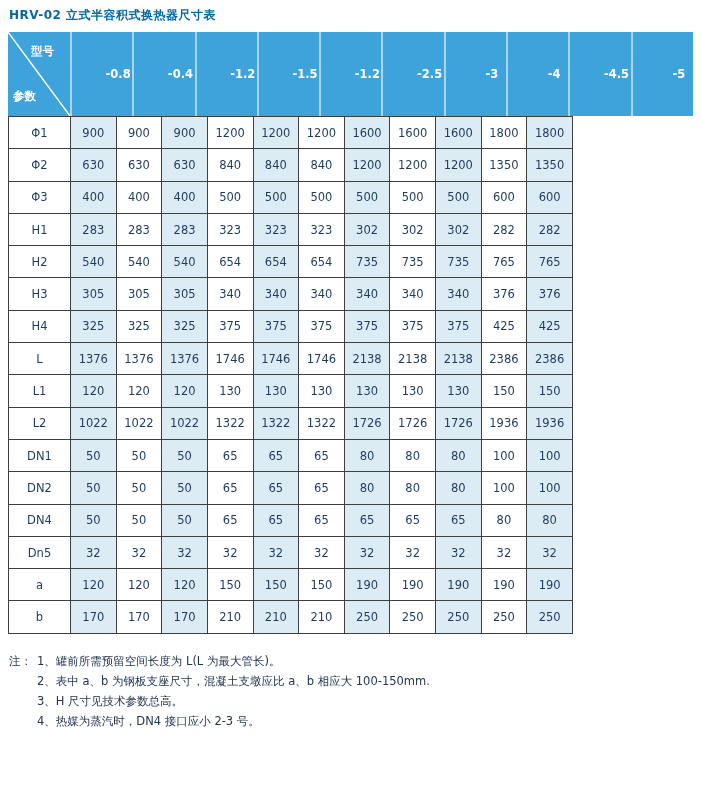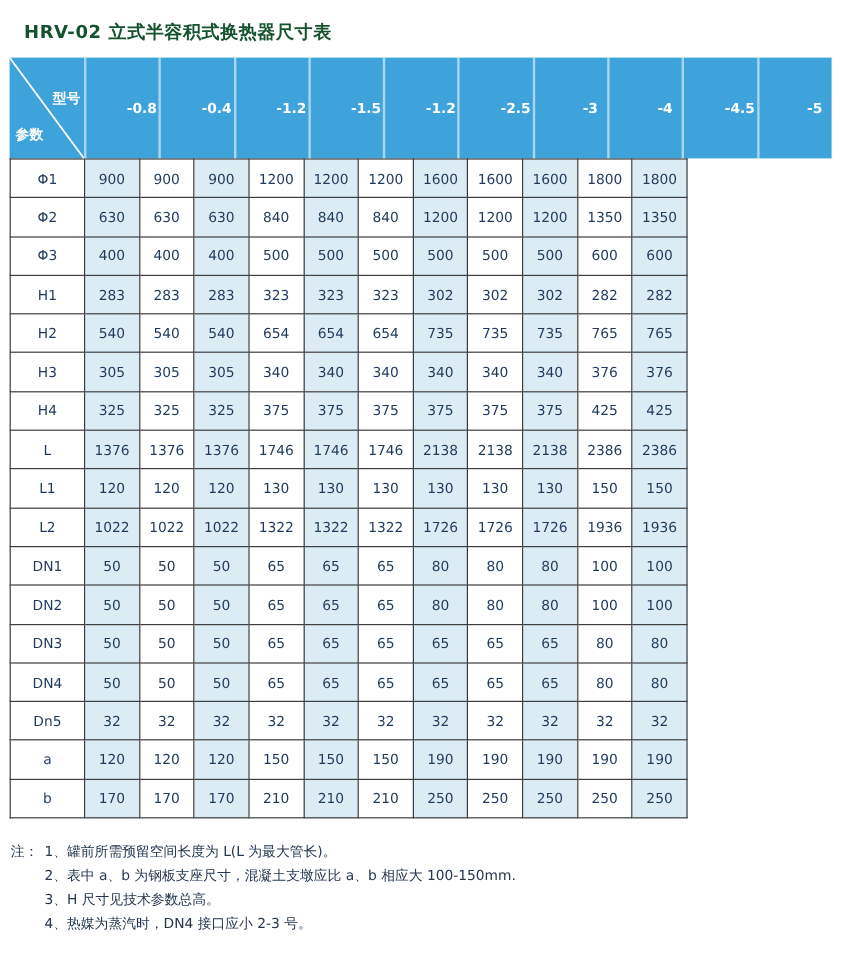--- a/index.html
+++ b/index.html
@@ -9,25 +9,25 @@
     width: 701px;
     font-family: "DejaVu Sans", "Liberation Sans", sans-serif;
   }
   .page {
     width: 701px;
     height: 796px;
     position: relative;
     overflow: hidden;
   }
   .page-title {
-    margin: 11px;
+    margin: 0;
     padding: 7px 0 0 9px;
-    font-size: 15px;
+    font-size: 12px;
     font-weight: bold;
-    color: #14532d;
+    color: #0369a1;
     letter-spacing: 0.5px;
   }
   .sheet {
     margin: 8px 8px 0 8px;
     width: 685px;
   }
   
   .thead {
     display: flex;
     height: 84px;
@@ -40,21 +40,21 @@
     color: #ffffff;
     font-weight: bold;
     font-size: 11.5px;
   }
   .corner svg {
     position: absolute;
     inset: 0;
     width: 100%;
     height: 100%;
   }
-  .corner .tr { position: absolute; top: 12px; right: 3px; margin-top: 15px; }
+  .corner .tr { position: absolute; top: 12px; right: 16px; }
   .corner .bl { position: absolute; bottom: 12px; left: 5px; }
   .hcell {
     flex: 1 1 0;
     display: flex;
     align-items: center;
     justify-content: center;
     color: #ffffff;
     font-weight: bold;
     font-size: 11.5px;
     border-left: 2px solid rgba(255,255,255,0.55);
@@ -289,34 +289,20 @@
             <td>50</td>
             <td class="tint">50</td>
             <td>65</td>
             <td class="tint">65</td>
             <td>65</td>
             <td class="tint">80</td>
             <td>80</td>
             <td class="tint">80</td>
             <td>100</td>
             <td class="tint">100</td>
-          </tr>
-          <tr>
-            <td class="param">DN3</td>
-            <td class="tint">50</td>
-            <td>50</td>
-            <td class="tint">50</td>
-            <td>65</td>
-            <td class="tint">65</td>
-            <td>65</td>
-            <td class="tint">65</td>
-            <td>65</td>
-            <td class="tint">65</td>
-            <td>80</td>
-            <td class="tint">80</td>
           </tr>
           <tr>
             <td class="param">DN4</td>
             <td class="tint">50</td>
             <td>50</td>
             <td class="tint">50</td>
             <td>65</td>
             <td class="tint">65</td>
             <td>65</td>
             <td class="tint">65</td>

